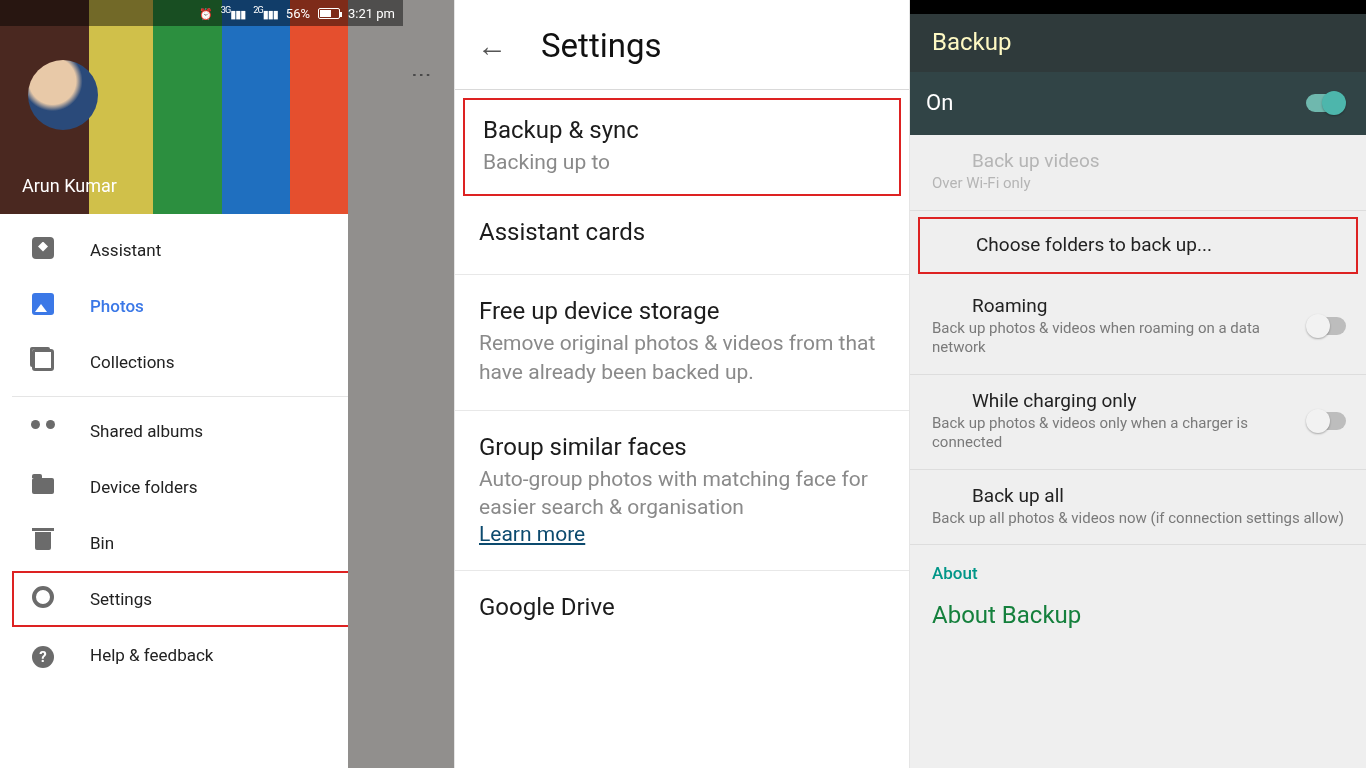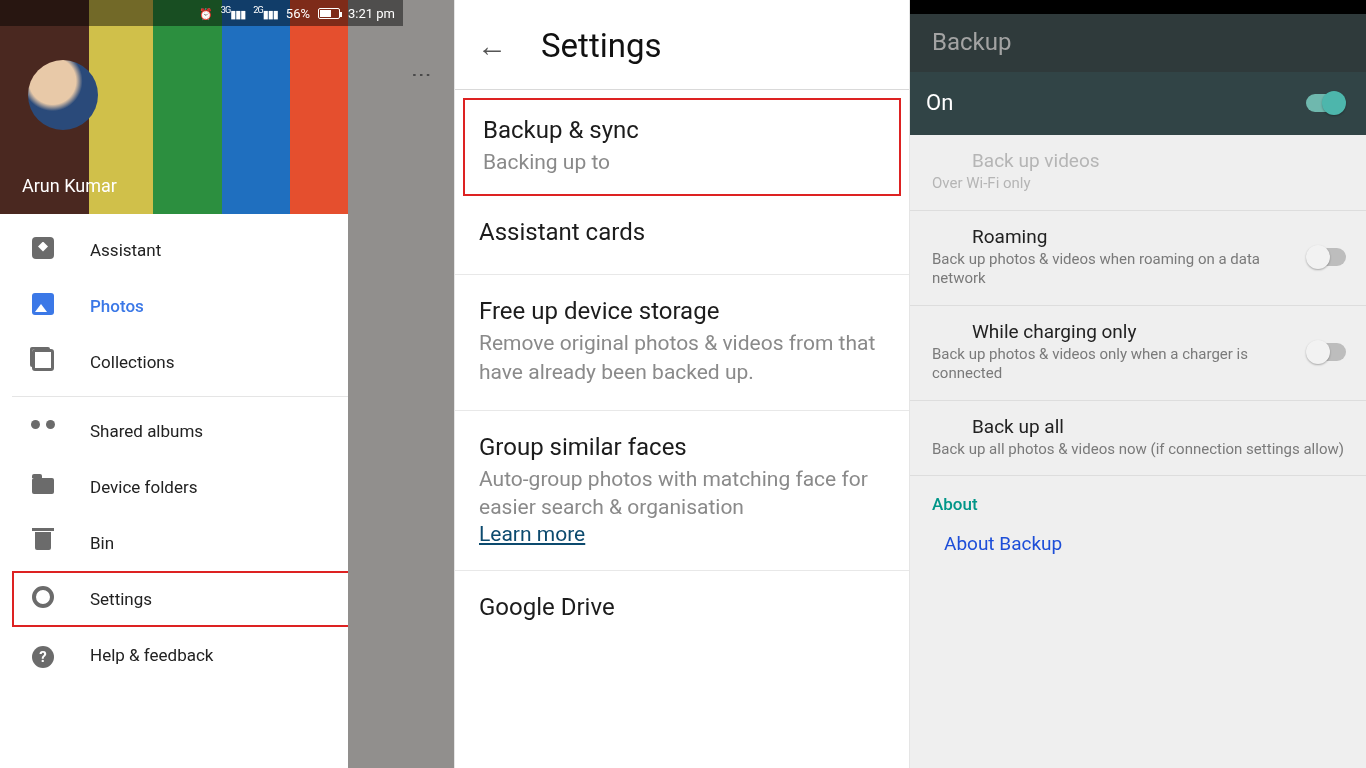--- a/index.html
+++ b/index.html
@@ -133,21 +133,21 @@
   .learn-link{color:#0c4a6e;text-decoration:underline;font-size:21px;}
 
   
   .panel3{
     width: 456px;
     background:#efefef;
     display:flex;flex-direction:column;
   }
   .p3-statusbar{height:14px;background:#000;}
   .p3-appbar{
-    background:#2f3a3b;color:#a3a3a3;
+    background:#2f3a3b;color:#fef9c3;
     padding:14px 20px 16px 22px;font-size:24px;
   }
   .p3-onrow{
     background:#314446;color:#fff;
     display:flex;align-items:center;justify-content:space-between;
     padding:18px 22px 20px 16px;font-size:22px;
   }
   .toggle{
     width:38px;height:18px;background:#6fb8ae;border-radius:10px;position:relative;
   }
@@ -165,21 +165,21 @@
     padding:14px 20px 16px 22px;
     border-bottom:1px solid #ddd;
     display:flex;justify-content:space-between;align-items:center;gap:14px;
   }
   .p3-row .txt{flex:1;}
   .p3-row .t{font-size:19px;color:#222;margin-bottom:2px;margin-left:40px;}
   .p3-row .s{font-size:15px;color:#7a7a7a;line-height:1.3;}
   .p3-row.disabled .t,.p3-row.disabled .s{color:#b5b5b5;}
   .p3-row.boxed{border:2px solid #d22;margin:6px 8px;padding:14px 16px;}
   .p3-section{color:#009688;font-weight:500;font-size:17px;padding:18px 22px 4px 22px;}
-  .p3-last{padding:14px 34px;font-size:19px;color:#1d4ed8;}
+  .p3-last{padding:14px 22px;font-size:24px;color:#15803d;}
 </style>
 </head>
 <body>
 
 <div class="panel1">
   <div class="drawer-area">
     <div class="header-img">
       <div class="status-bar">
         <span class="alarm"></span>
         <span class="signal"><sup>3G</sup>▮▮▮</span>
@@ -277,20 +277,25 @@
     <span class="toggle on"></span>
   </div>
 
   <div class="p3-row disabled">
     <div class="txt">
       <div class="t">Back up videos</div>
       <div class="s">Over Wi-Fi only</div>
     </div>
   </div>
 
+  <div class="p3-row boxed">
+    <div class="txt">
+      <div class="t">Choose folders to back up...</div>
+    </div>
+  </div>
 
   <div class="p3-row">
     <div class="txt">
       <div class="t">Roaming</div>
       <div class="s">Back up photos &amp; videos when roaming on a data network</div>
     </div>
     <span class="toggle off"></span>
   </div>
 
   <div class="p3-row">

